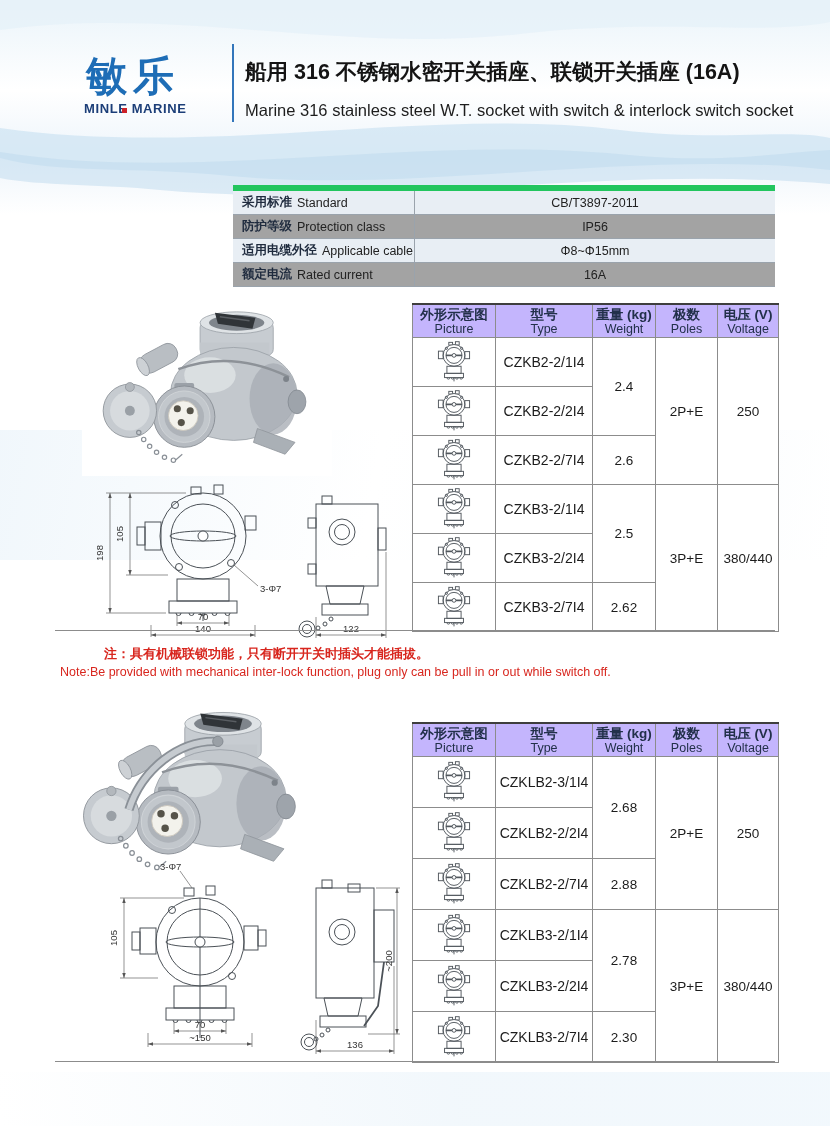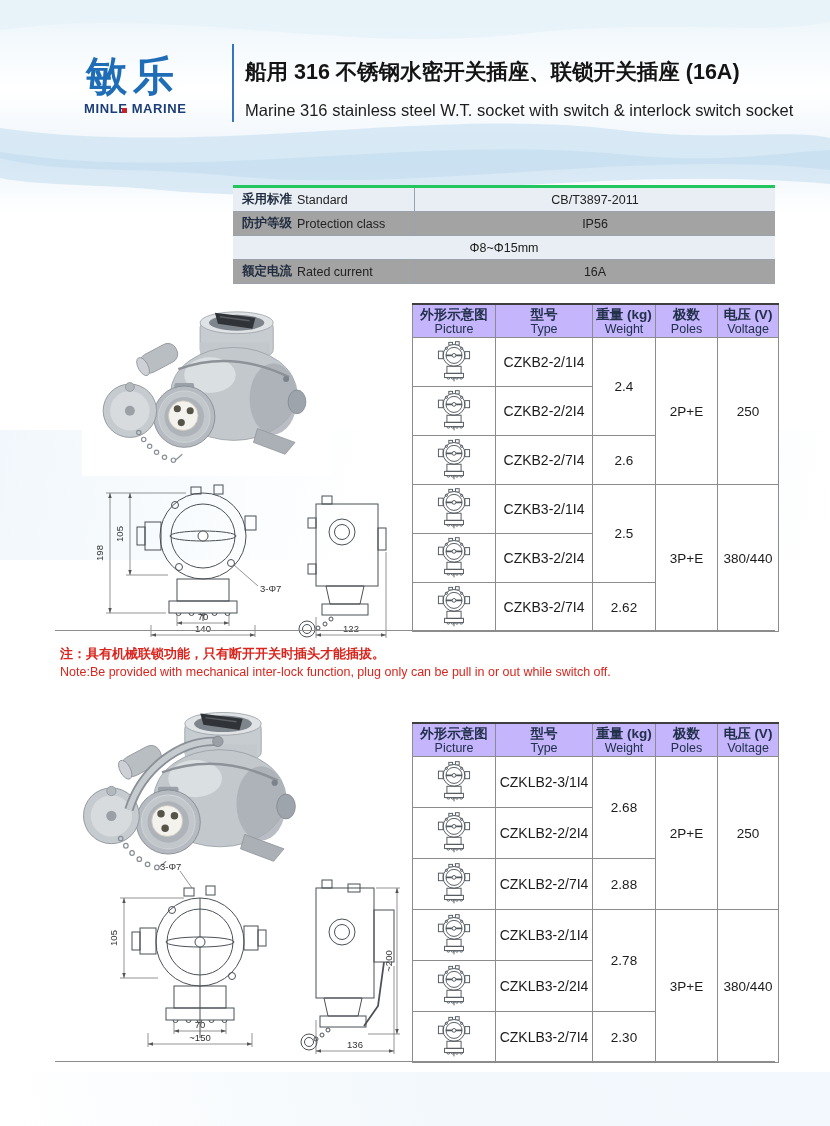--- a/index.html
+++ b/index.html
@@ -23,21 +23,21 @@
   
   .logo-cn { left:86px; top:54px; font-size:41px; line-height:44px; font-weight:bold;
     letter-spacing:6px; color:#1e6db6; }
   .logo-en { left:84px; top:101px; font-size:13px; font-weight:bold; letter-spacing:0.6px; color:#1c3e78; }
   .logo-accent { left:122px; top:108px; width:5px; height:5px; background:#cc2128; z-index:2; }
   .hdr-divider { left:232px; top:44px; width:2px; height:78px; background:#3376bb; }
   .title-cn { left:245px; top:57px; font-size:21.5px; font-weight:bold; color:#141414; }
   .title-en { left:245px; top:101px; font-size:16.5px; color:#1d1d1d; }
 
   
-  .spec-table { left:233px; top:185px; width:542px; border-top:3px solid #22c55e; }
+  .spec-table { left:233px; top:185px; width:542px; border-top:6px solid #22c55e; }
   .spec-row { display:flex; height:23px; border-bottom:1px solid #9aa3ac; align-items:center;
     font-size:12.5px; color:#222; background:#a3a3a3; }
   .spec-row.alt { background:#e8eef4; }
   .spec-label { width:172px; padding-left:9px; border-right:1px solid #9aa3ac; height:100%;
     display:flex; align-items:center; gap:5px; white-space:nowrap; }
   .spec-label b { font-weight:bold; color:#1f2b3e; }
   .spec-value { flex:1; text-align:center; }
 
   
   .ptable { position:absolute; z-index:1; border-collapse:collapse; table-layout:fixed; width:366px; }
@@ -53,21 +53,21 @@
   td.type { font-size:14px; }
   .schem { width:34px; height:42px; display:block; margin:0 auto; }
 
   
   .secline { height:1px; background:#8c8c8c; width:720px; left:55px; }
   #line1 { top:630px; }
   #line2 { top:1061px; }
 
   
   .note { left:60px; top:644px; color:#d8261e; font-size:12.5px; line-height:19px; white-space:nowrap; }
-  .note .cn { font-weight:bold; font-size:13px; }
+  .note .cn { font-weight:bold; font-size:13px;margin-left:44px; }
 
   
   .photo { background:#ffffff; }
 
   
   .ln { stroke:#4b5157; fill:none; stroke-width:1; }
   .dim line { stroke:#666666; stroke-width:0.7; fill:none; }
   .dimt { font-size:9.5px; fill:#333333; }
 </style>
 </head>
@@ -161,20 +161,24 @@
       <div class="spec-value">CB/T3897-2011</div>
     </div>
     <div class="spec-row">
       <div class="spec-label">
           <b>防护等级</b>
           <span>Protection class</span>
         </div>
       <div class="spec-value">IP56</div>
     </div>
     <div class="spec-row alt">
+      <div class="spec-label">
+          <b>适用电缆外径</b>
+          <span>Applicable cable</span>
+        </div>
       <div class="spec-value">Φ8~Φ15mm</div>
     </div>
     <div class="spec-row">
       <div class="spec-label">
           <b>额定电流</b>
           <span>Rated current</span>
         </div>
       <div class="spec-value">16A</div>
     </div>
   </div>

